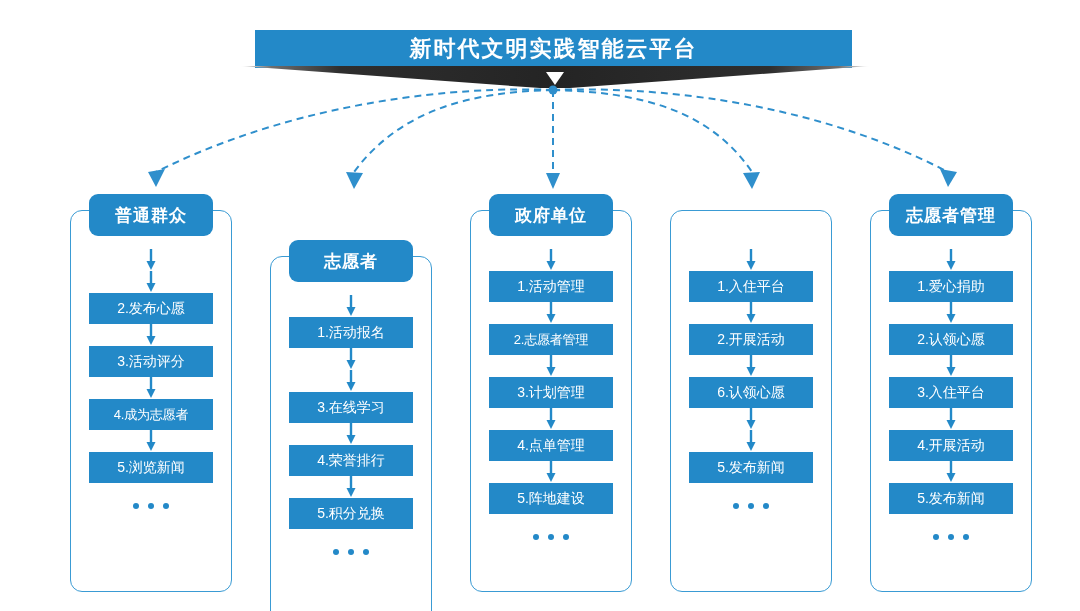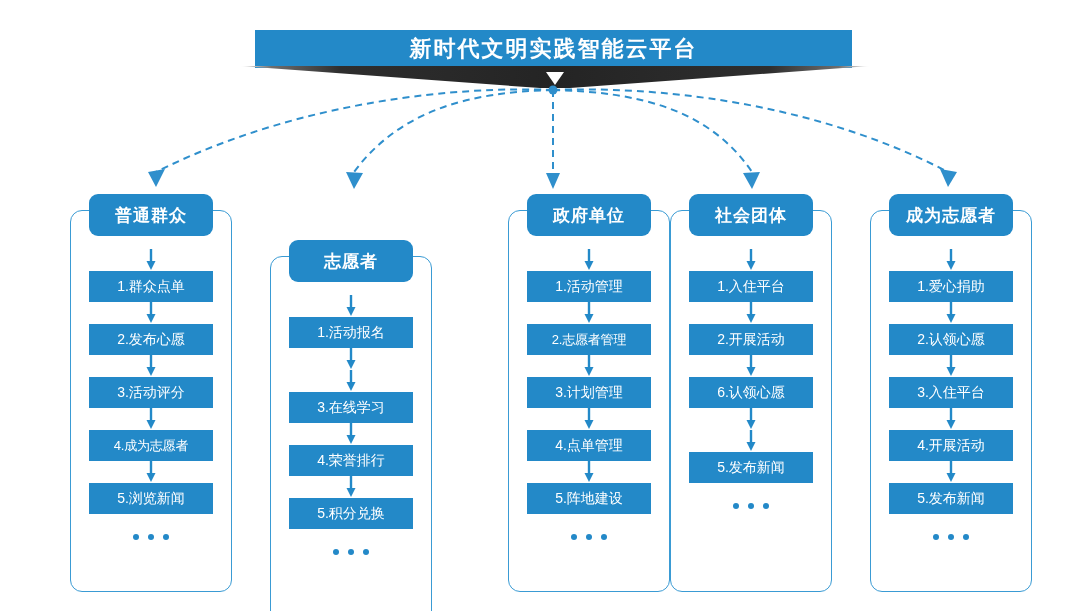--- a/index.html
+++ b/index.html
@@ -78,21 +78,21 @@
     position: absolute;
     top: 210px;
     width: 162px;
     height: 382px;
     box-sizing: border-box;
     border: 1.6px solid #3a9bd4;
     border-radius: 12px;
   }
   .col-0 { left: 70px; }
   .col-1 { left: 270px; margin-top: 46px; }
-  .col-2 { left: 470px; margin-left: 38px; }
+  .col-2 { left: 470px; }
   .col-3 { left: 670px; }
   .col-4 { left: 870px; }
 
   .col-header {
     position: absolute;
     top: -17px;
     left: 50%;
     transform: translateX(-50%);
     width: 124px;
     height: 42px;
@@ -205,21 +205,20 @@
 
     <div class="column col-0">
       <div class="col-header">
         <span>普通群众</span>
       </div>
       <div class="col-body">
         <svg class="down-arrow" viewBox="0 0 12 22">
             <line x1="6" y1="0" x2="6" y2="13" stroke="#2389c8" stroke-width="2.4"></line>
             <polygon points="1.5,12 10.5,12 6,21" fill="#2389c8"></polygon>
           </svg>
-        <div class="item-box">1.群众点单</div>
         <svg class="down-arrow" viewBox="0 0 12 22">
             <line x1="6" y1="0" x2="6" y2="13" stroke="#2389c8" stroke-width="2.4"></line>
             <polygon points="1.5,12 10.5,12 6,21" fill="#2389c8"></polygon>
           </svg>
         <div class="item-box">2.发布心愿</div>
         <svg class="down-arrow" viewBox="0 0 12 22">
             <line x1="6" y1="0" x2="6" y2="13" stroke="#2389c8" stroke-width="2.4"></line>
             <polygon points="1.5,12 10.5,12 6,21" fill="#2389c8"></polygon>
           </svg>
         <div class="item-box">3.活动评分</div>
@@ -310,23 +309,20 @@
         <div class="item-box">5.阵地建设</div>
         <div class="ellipsis">
             <i></i>
             <i></i>
             <i></i>
           </div>
       </div>
     </div>
 
     <div class="column col-3">
-      <div class="col-header">
-        <span>社会团体</span>
-      </div>
       <div class="col-body">
         <svg class="down-arrow" viewBox="0 0 12 22">
             <line x1="6" y1="0" x2="6" y2="13" stroke="#2389c8" stroke-width="2.4"></line>
             <polygon points="1.5,12 10.5,12 6,21" fill="#2389c8"></polygon>
           </svg>
         <div class="item-box">1.入住平台</div>
         <svg class="down-arrow" viewBox="0 0 12 22">
             <line x1="6" y1="0" x2="6" y2="13" stroke="#2389c8" stroke-width="2.4"></line>
             <polygon points="1.5,12 10.5,12 6,21" fill="#2389c8"></polygon>
           </svg>
@@ -348,21 +344,21 @@
         <div class="ellipsis">
             <i></i>
             <i></i>
             <i></i>
           </div>
       </div>
     </div>
 
     <div class="column col-4">
       <div class="col-header">
-        <span>成为志愿者</span>
+        <span>志愿者管理</span>
       </div>
       <div class="col-body">
         <svg class="down-arrow" viewBox="0 0 12 22">
             <line x1="6" y1="0" x2="6" y2="13" stroke="#2389c8" stroke-width="2.4"></line>
             <polygon points="1.5,12 10.5,12 6,21" fill="#2389c8"></polygon>
           </svg>
         <div class="item-box">1.爱心捐助</div>
         <svg class="down-arrow" viewBox="0 0 12 22">
             <line x1="6" y1="0" x2="6" y2="13" stroke="#2389c8" stroke-width="2.4"></line>
             <polygon points="1.5,12 10.5,12 6,21" fill="#2389c8"></polygon>

